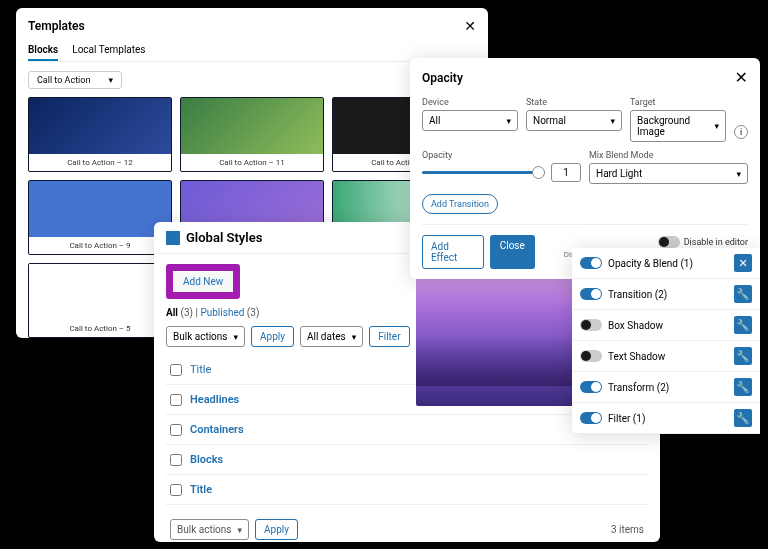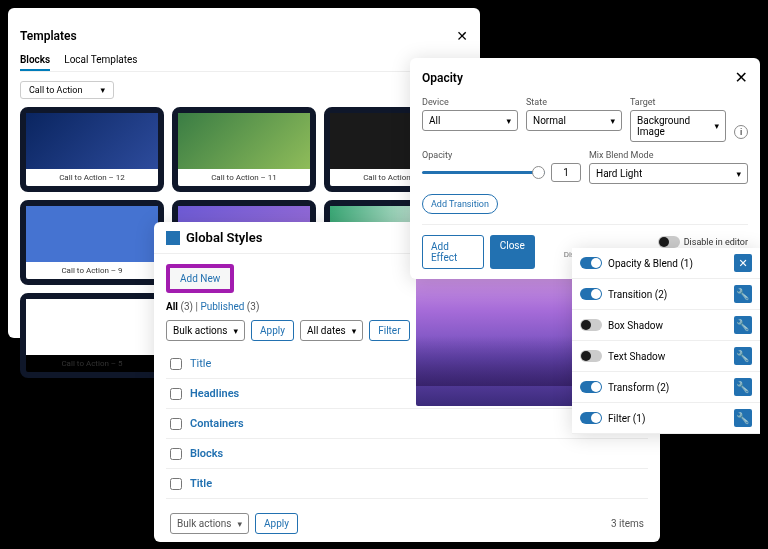--- a/index.html
+++ b/index.html
@@ -1,40 +1,40 @@
 <!DOCTYPE html>
 <html><head>
 <meta charset="utf-8">
 <style>
 *{margin:0;padding:0;box-sizing:border-box;font-family:-apple-system,BlinkMacSystemFont,"Segoe UI",Roboto,sans-serif}
 body{width:768px;height:549px;background:#000;position:relative;overflow:hidden}
 .panel{background:#fff;position:absolute;border-radius:6px;box-shadow:0 2px 20px rgba(0,0,0,.15)}
 
 
-.tpl{left:8px;top:8px;width:472px;height:330px;padding:20px 12px}
+.tpl{left:16px;top:8px;width:472px;height:330px;padding:10px 12px}
 .tpl-head{display:flex;justify-content:space-between;align-items:center;margin-bottom:6px}
 .tpl-head h3{font-size:12px;font-weight:600}
 .tpl-close{cursor:pointer;font-size:14px}
 .tpl-tabs{display:flex;gap:14px;font-size:10px;border-bottom:1px solid #eee;margin-bottom:6px}
 .tpl-tab{padding:4px 0;cursor:pointer}
 .tpl-tab.active{border-bottom:2px solid #007cba;font-weight:600}
 .tpl-sel{font-size:9px;padding:3px 8px;border:1px solid #ccc;border-radius:3px;display:inline-flex;align-items:center;gap:18px;margin-bottom:8px}
 .tpl-grid{display:grid;grid-template-columns:repeat(3,1fr);gap:8px}
-.tpl-card{border:6px solid #0f172a;border-radius:8px}
+.tpl-card{border:1px solid #0f172a;border-radius:2px}
 .tpl-thumb{height:56px;background:#3360d3}
 .tpl-cap{font-size:8px;text-align:center;padding:4px;color:#333}
 
 
 .gs{left:154px;top:222px;width:506px;height:320px}
 .gs-head{display:flex;justify-content:space-between;align-items:center;padding:8px 12px;border-bottom:1px solid #eee}
 .gs-logo{display:flex;align-items:center;gap:6px;font-size:13px;font-weight:600}
 .gs-cube{width:14px;height:14px;background:#2271b1}
 .gs-nav{display:flex;gap:14px;font-size:11px;color:#555}
 .gs-body{padding:10px 12px}
-.gs-add{display:inline-block;font-size:10px;padding:5px 10px;border:4px solid #a21caf;color:#2271b1;border-radius:3px;background:#f6f7f7;margin-bottom:8px}
+.gs-add{display:inline-block;font-size:10px;padding:5px 10px;border:7px solid #a21caf;color:#2271b1;border-radius:3px;background:#f6f7f7;margin-bottom:8px}
 .gs-tabline{font-size:10px;color:#555;margin-bottom:8px}
 .gs-tabline b{color:#000}
 .gs-pub{color:#2271b1}
 .gs-row1{display:flex;gap:6px;margin-bottom:8px}
 .gs-sel{font-size:10px;padding:4px 6px;border:1px solid #8c8c8c;border-radius:3px;display:flex;align-items:center;gap:6px}
 .gs-btn{font-size:10px;padding:4px 8px;border:1px solid #2271b1;color:#2271b1;border-radius:3px;background:#fff}
 .gs-table .gs-tr{display:flex;align-items:center;gap:8px;padding:8px 4px;border-bottom:1px solid #eee;font-size:11px}
 .gs-tr input{width:12px;height:12px}
 .gs-th{color:#2271b1;font-weight:400}
 .gs-link{color:#2271b1;font-weight:600}

